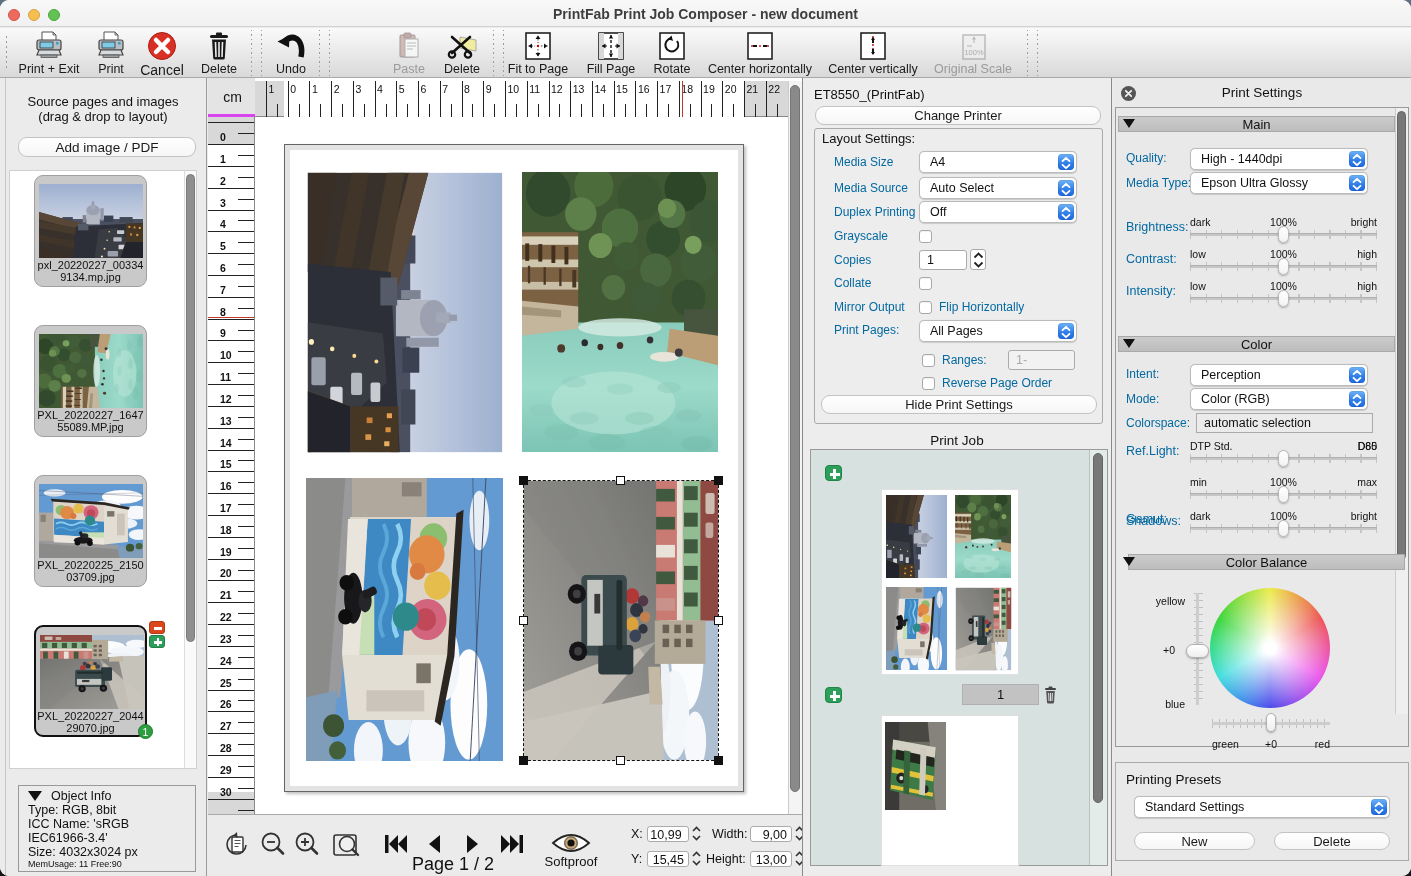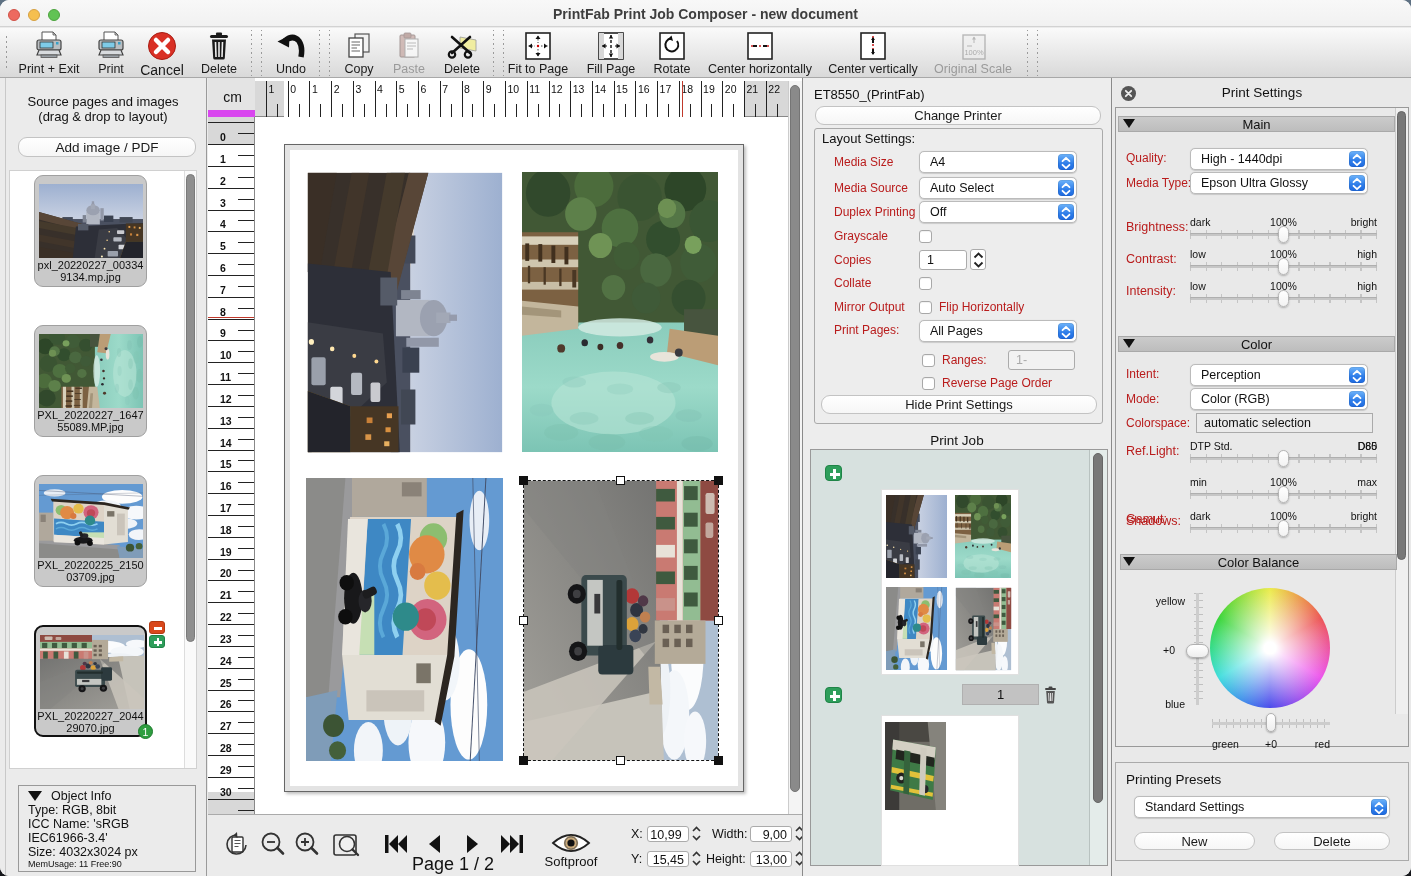--- a/index.html
+++ b/index.html
@@ -7,21 +7,21 @@
 #win{position:absolute;left:0;top:0;width:1411px;height:876px;border-radius:9px;overflow:hidden;background:#ebebeb;}
 .abs{position:absolute;}
 .ctr{text-align:center;}
 .btnw{position:absolute;background:linear-gradient(#ffffff,#f6f6f6);border:1px solid #c3c3c3;border-radius:9px;text-align:center;color:#1a1a1a;}
 .dd{position:absolute;background:#fff;border:1px solid #bbb;border-radius:5px;box-shadow:0 .5px 1px rgba(0,0,0,.15);}
 .dd .t{position:absolute;left:10px;top:50%;transform:translateY(-50%);font-size:12.5px;color:#111;white-space:nowrap;}
 .bstep{position:absolute;right:2px;top:2px;bottom:2px;width:16px;border-radius:4px;background:linear-gradient(#6db3fa,#2e7de9 60%,#1e6ae0);box-shadow:inset 0 0 0 .5px rgba(0,0,0,.15);}
 .cb{position:absolute;width:13px;height:13px;background:#fff;border:1px solid #a8a8a8;border-radius:3px;box-shadow:inset 0 1px 1px rgba(0,0,0,.06);}
 .fld{position:absolute;background:#fff;border:1px solid #ababab;border-radius:3px;font-size:12.5px;}
 .lbl{position:absolute;font-size:13px;color:#111;white-space:nowrap;}
-.plbl{position:absolute;font-size:12px;color:#b91c1c;white-space:nowrap;}
+.plbl{position:absolute;font-size:12px;color:#0369a1;white-space:nowrap;}
 .s10{font-size:10.5px;}
 .secbar{position:absolute;background:linear-gradient(#cbcbcb,#bdbdbd);border:1px solid #a9a9a9;text-align:center;font-size:13px;color:#111;}
 .slider{position:absolute;}
 .strack{position:absolute;left:0;right:0;top:7px;height:3px;background:#c9c9c9;border-radius:2px;box-shadow:inset 0 .5px 1px rgba(0,0,0,.25);}
 .sticks{position:absolute;left:0;right:0;top:4px;height:9px;background:repeating-linear-gradient(90deg,#c5c5c5 0 1px,transparent 1px 15.5px);}
 .sthumb{position:absolute;top:0;width:11px;height:17px;background:linear-gradient(#fff,#f2f2f2);border:1px solid #b5b5b5;border-radius:5.5px;box-shadow:0 1px 2px rgba(0,0,0,.25);}
 .thumbbox{position:absolute;left:34px;width:113px;height:112px;background:#c9c9c9;border:1px solid #a0a0a0;border-radius:9px;}
 .thname{position:absolute;left:0;right:0;text-align:center;font-size:11px;line-height:12px;color:#111;}
 .phimg{position:absolute;overflow:hidden;}
 .tick{position:absolute;background:#222;}
@@ -318,28 +318,20 @@
 <div class="abs" style="left:0;right:0;top:32px;text-align:center;font-size:12.5px;color:#1a1a1a;">Delete</div>
 </div>
 <div class="abs" style="left:236px;top:2px;width:110px;height:46px;">
 <div class="abs" style="left:0;right:0;top:1px;height:30px;text-align:center;"><svg width="34" height="30" viewBox="0 0 34 30">
 <path d="M9 11 Q18 1 25 9 Q30 15 27 27 L21.5 25 Q24 16 20.5 12.5 Q16 8 12.5 12" stroke="none" fill="none"></path>
 <path d="M10.5 10 Q19 3 25 10 Q29 16 27 26" stroke="#111" stroke-width="5.5" fill="none"></path>
 <path d="M3.5 10.5 L15.5 4.5 L15 16.5 Z" fill="#111"></path>
 </svg></div>
 <div class="abs" style="left:0;right:0;top:32px;text-align:center;font-size:12.5px;color:#1a1a1a;">Undo</div>
 </div>
-<div class="abs" style="left:304px;top:2px;width:110px;height:46px;">
-<div class="abs" style="left:0;right:0;top:1px;height:30px;text-align:center;"><svg width="30" height="30" viewBox="0 0 30 30">
-<rect x="11" y="3" width="14" height="18" fill="#f2f2f2" stroke="#555" stroke-width="1.2"></rect>
-<rect x="5" y="7" width="14" height="19" fill="#fff" stroke="#444" stroke-width="1.3"></rect>
-<path d="M7.5 11 L16 11 M7.5 14 L16 14 M7.5 17 L13 17 M7.5 20 L16 20" stroke="#666" stroke-width="1.2"></path>
-</svg></div>
-<div class="abs" style="left:0;right:0;top:32px;text-align:center;font-size:12.5px;color:#1a1a1a;">Copy</div>
-</div>
 <div class="abs" style="left:354px;top:2px;width:110px;height:46px;">
 <div class="abs" style="left:0;right:0;top:1px;height:30px;text-align:center;"><svg width="30" height="30" viewBox="0 0 30 30" opacity=".75">
 <rect x="6" y="4" width="15" height="22" rx="1" fill="#c6a9a4" stroke="#8a7a78" stroke-width="1"></rect>
 <rect x="10" y="2" width="7" height="5" rx="1" fill="#b0928c" stroke="#8a7a78" stroke-width=".8"></rect>
 <rect x="11" y="8" width="13" height="18" fill="#fafafa" stroke="#999" stroke-width="1"></rect>
 <path d="M13 12 L22 12 M13 15 L22 15 M13 18 L19 18" stroke="#aaa" stroke-width="1.2"></path>
 </svg></div>
 <div class="abs" style="left:0;right:0;top:32px;text-align:center;font-size:12.5px;color:#9a9a9a;">Paste</div>
 </div>
 <div class="abs" style="left:407px;top:2px;width:110px;height:46px;">
@@ -463,21 +455,21 @@
 <div class="abs" style="left:18px;top:707px;width:178px;height:87px;background:#ebebeb;border:1px solid #999;font-size:12.5px;color:#111;">
 <div class="abs" style="left:9px;top:3px;"><span style="display:inline-block;width:0;height:0;border-left:7px solid transparent;border-right:7px solid transparent;border-top:10px solid #111;vertical-align:-1px;"></span><span style="margin-left:9px;">Object Info</span></div>
 <div class="abs" style="left:9px;top:17px;">Type: RGB, 8bit</div>
 <div class="abs" style="left:9px;top:31px;">ICC Name: 'sRGB</div>
 <div class="abs" style="left:9px;top:45px;">IEC61966-3.4'</div>
 <div class="abs" style="left:9px;top:59px;">Size: 4032x3024 px</div>
 <div class="abs" style="left:9px;top:73px;font-size:9px;">MemUsage: 11 Free:90</div>
 </div>
 </div>
 <div class="abs" style="left:208px;top:78px;width:594px;height:798px;background:#fff;">
-<div class="abs" style="left:0;top:0;width:47px;height:39px;background:#e4e4e4;border-bottom:7px solid #d946ef;font-size:14px;">
+<div class="abs" style="left:0;top:0;width:47px;height:39px;background:#e4e4e4;border-bottom:3px solid #d946ef;font-size:14px;">
         <div class="abs" style="left:6px;right:4px;top:11px;text-align:center;">cm</div>
       </div>
 <div class="abs" style="left:47px;top:3px;width:547px;height:36px;background:#d8d8d8;border-bottom:1px solid #888;"></div>
 <div class="abs" style="left:76px;top:3px;width:460px;height:36px;background:#fff;"></div>
 <div class="tick" style="left:58.0px;top:3px;width:1px;height:36px;"></div>
 <div class="rnum" style="left:60.5px;top:5px;">1</div>
 <div class="tick" style="left:68.8px;top:26px;width:1px;height:13px;"></div>
 <div class="tick" style="left:79.7px;top:3px;width:1px;height:36px;"></div>
 <div class="rnum" style="left:82.2px;top:5px;">0</div>
 <div class="tick" style="left:90.6px;top:26px;width:1px;height:13px;"></div>
@@ -949,21 +941,21 @@
 </div>
 <div class="plbl" style="left:13px;top:436px;font-size:12.5px;">Shadows:</div>
 <div class="abs s10" style="left:77px;top:432px;">dark</div>
 <div class="abs s10" style="left:77px;width:187px;text-align:center;top:432px;">100%</div>
 <div class="abs s10" style="left:77px;width:187px;text-align:right;top:432px;">bright</div>
 <div class="slider" style="left:77px;top:442px;width:187px;height:18px;">
 <div class="sticks"></div>
         <div class="strack"></div>
 <div class="sthumb" style="left:88px;"></div>
 </div>
-<div class="secbar" style="left:7px;top:476px;width:277px;height:16px;line-height:15px;">Color Balance</div>
+<div class="secbar" style="left:15px;top:476px;width:277px;height:16px;line-height:15px;">Color Balance</div>
 <div class="abs" style="left:10px;top:479px;width:0;height:0;border-left:6.5px solid transparent;border-right:6.5px solid transparent;border-top:9.5px solid #111;"></div>
 <div class="abs s10" style="left:20px;top:517px;width:52px;text-align:right;">yellow</div>
 <div class="abs s10" style="left:20px;top:566px;width:42px;text-align:right;">+0</div>
 <div class="abs s10" style="left:20px;top:620px;width:52px;text-align:right;">blue</div>
 <div class="abs" style="left:81px;top:515px;width:9px;height:112px;background:repeating-linear-gradient(#c0c0c0 0 1px,transparent 1px 7px);"></div>
 <div class="abs" style="left:82.5px;top:515px;width:3px;height:112px;background:#cdcdcd;"></div>
 <div class="abs" style="left:73px;top:566px;width:23px;height:14px;background:linear-gradient(#fff,#eee);border:1px solid #b0b0b0;border-radius:7px;box-shadow:0 1px 2px rgba(0,0,0,.3);"></div>
 <div class="abs" style="left:97px;top:510px;width:120px;height:120px;border-radius:50%;
 background:conic-gradient(hsl(60,80%,60%),hsl(30,80%,60%) 30deg,hsl(0,80%,62%) 60deg,hsl(330,80%,62%) 90deg,hsl(300,80%,62%) 120deg,hsl(270,80%,62%) 150deg,hsl(240,80%,60%) 180deg,hsl(210,80%,58%) 210deg,hsl(180,70%,55%) 240deg,hsl(150,70%,52%) 270deg,hsl(120,65%,52%) 300deg,hsl(90,70%,55%) 330deg,hsl(60,80%,60%) 360deg);"></div>
 <div class="abs" style="left:97px;top:510px;width:120px;height:120px;border-radius:50%;background:radial-gradient(circle,#fff 0 7%,rgba(255,255,255,.8) 18%,rgba(255,255,255,0) 72%);"></div>

